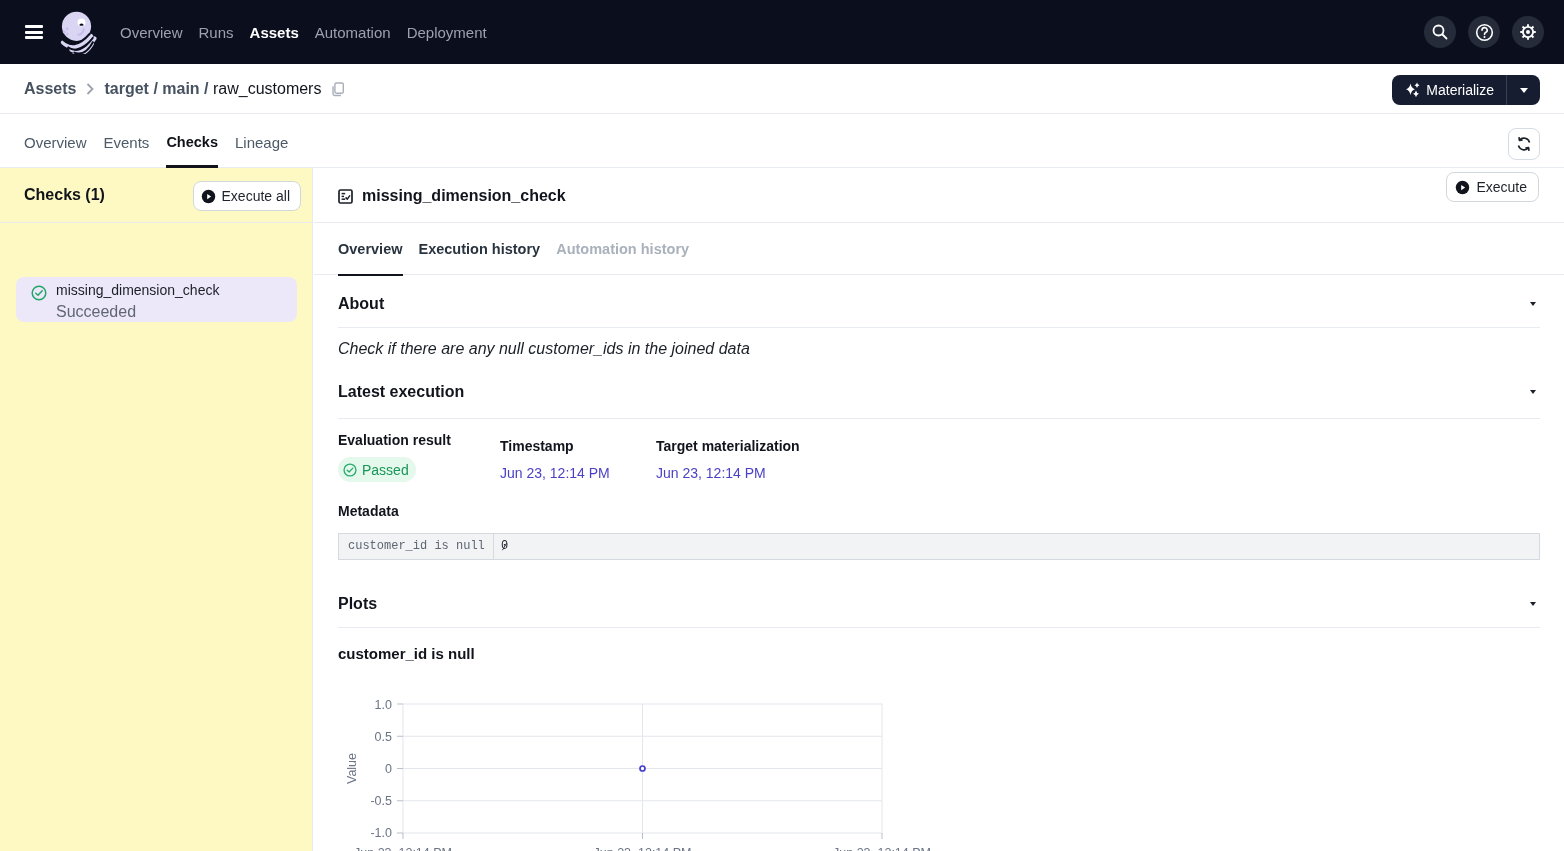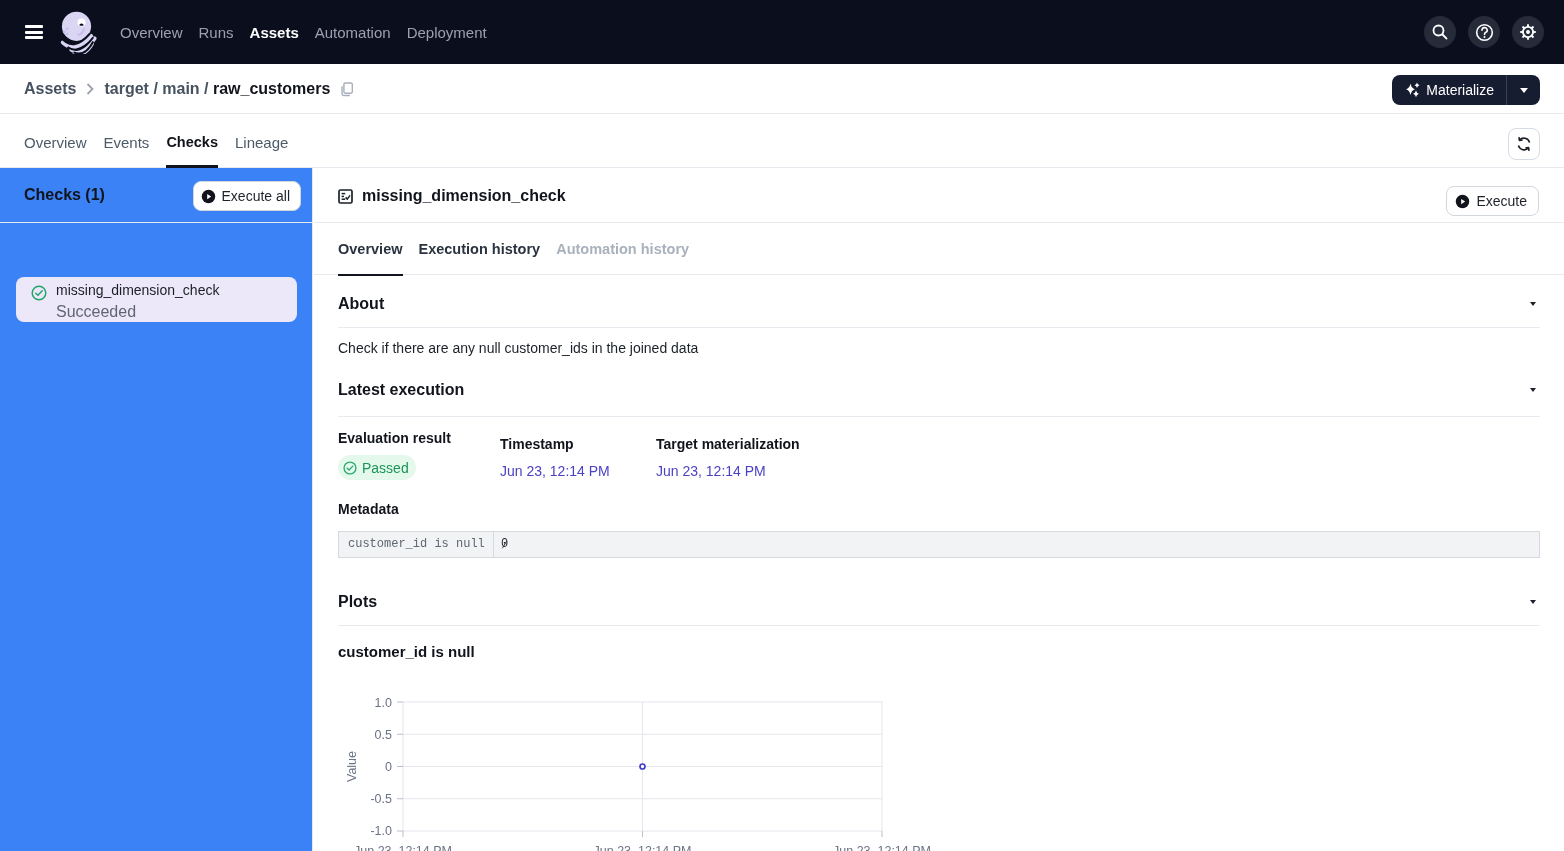--- a/index.html
+++ b/index.html
@@ -14,55 +14,55 @@
 .nav { position:absolute; left:120px; top:0; height:64px; display:flex; align-items:center; }
 .nav a { text-decoration:none; color:#9BA1B0; font-size:15px; margin-right:16px; }
 .nav a.active { color:#fff; font-weight:bold; }
 .topicons { position:absolute; right:20px; top:16px; display:flex; gap:12px; }
 .ticon { width:32px; height:32px; border-radius:50%; background:#262B3A; display:flex; align-items:center; justify-content:center; }
 .crumbrow { position:absolute; left:0; top:64px; width:1564px; height:50px; background:#fff; border-bottom:1px solid #E7EAEE; }
 .crumb { position:absolute; left:24px; top:16px; font-size:16px; display:flex; align-items:center; }
 .crumb .root { color:#46525F; font-weight:bold; }
 .crumb .seg { color:#46525F; font-weight:bold;text-align:right; }
 .crumb .chev { color:#9AA2AE; margin:0 10px; font-size:14px; }
-.crumb .last { color:#11141C; font-weight:bold; }
+.crumb .last { color:#11141C; font-weight:normal; }
 .matbtn { position:absolute; right:24px; top:11px; height:30px; background:#161D30; border-radius:8px; display:flex; align-items:center; color:#fff; font-size:14px; }
 .matbtn .mat-left { display:flex; align-items:center; padding:0 12px 0 12px; height:30px; border-right:1px solid #3A4156; }
 .matbtn .car { width:33px; height:30px; display:flex; align-items:center; justify-content:center; }
 .tabsrow { position:absolute; left:0; top:114px; width:1564px; height:54px; border-bottom:1px solid #E7EAEE; background:#fff;}
 .tabs1 { position:absolute; left:24px; top:0; height:53px; display:flex; }
 .tab { font-size:15px; color:#4D5A68; margin-right:17px; position:relative; display:flex; align-items:center; height:53px; padding-top:3px;}
 .tab.active { color:#0F1218; font-weight:bold; font-size:14.5px; }
 .tab.active:after { content:""; position:absolute; left:0; right:0; bottom:-1px; height:3px; background:#11141C; }
 .refbtn { position:absolute; right:24px; top:14px; width:32px; height:32px; border:1px solid #D6DCE3; border-radius:8px; display:flex; align-items:center; justify-content:center; background:#fff;}
-.leftpanel { position:absolute; left:0; top:168px; width:313px; height:683px; border-right:1px solid #E7EAEE; background:#3b82f6; }
+.leftpanel { position:absolute; left:0; top:168px; width:313px; height:683px; border-right:1px solid #E7EAEE; background:#fef9c3; }
 .lp-head { position:absolute; left:0; top:0; width:313px; height:55px; border-bottom:1px solid #E7EAEE; }
 .lp-title { position:absolute; left:24px; top:18px; font-size:16px; font-weight:bold; color:#11141C; }
 .execall { position:absolute; right:12px; top:13px; height:30px; border:1px solid #D2D7DE; background:#fff; border-radius:8px; display:flex; align-items:center; padding:0 10px 0 7px; font-size:14px; color:#1E222A; gap:6px;}
 .filter { position:absolute; left:16px; top:70px; width:281px; height:30px; border:1px solid #CED4DB; border-radius:8px; display:flex; align-items:center; padding:0 9px; gap:5px; background:#fff;}
 .filter span { color:#848C98; font-size:14px; }
 .checkitem { position:absolute; left:16px; top:109px; width:281px; height:45px; background:#EDE8F9; border-radius:8px; padding:7px 10px 0 15px; }
 .ci-row { display:flex; align-items:flex-start; gap:9px; }
 .ci-title { font-size:14px; color:#1B1F27; margin-top:-2px;}
 .ci-sub { font-size:16px; color:#5F6672; margin-top:5px; }
 .main { position:absolute; left:314px; top:168px; width:1250px; height:683px; background:#fff; }
 .m-head { position:absolute; left:0; top:0; width:1250px; height:55px; border-bottom:1px solid #E7EAEE; }
 .m-title { position:absolute; left:24px; top:19px; display:flex; align-items:center; gap:9px; font-size:16px; font-weight:bold; color:#11141C;}
-.execbtn { position:absolute; right:25px; top:18px; height:30px; border:1px solid #D2D7DE; background:#fff; border-radius:8px; display:flex; align-items:center; padding:0 11px 0 8px; font-size:14px; color:#1E222A; gap:6px; }
+.execbtn { position:absolute; right:25px; top:4px; height:30px; border:1px solid #D2D7DE; background:#fff; border-radius:8px; display:flex; align-items:center; padding:0 11px 0 8px; font-size:14px; color:#1E222A; gap:6px; }
 .m-tabs { position:absolute; left:24px; top:0; height:52px; display:flex; }
 .m-tabwrap { position:absolute; left:0; top:55px; width:1250px; height:52px; border-bottom:1px solid #E7EAEE; }
 .mtab { font-size:14.5px; font-weight:bold; color:#2A3340; margin-right:16px; position:relative; display:flex; align-items:center; height:52px; }
 .mtab.active:after { content:""; position:absolute; left:0; right:0; bottom:-1px; height:2px; background:#11141C;}
 .mtab.disabled { color:#A9B1BC; }
 .content { position:absolute; left:0; top:106px; width:1250px; }
 .sechead { display:flex; align-items:center; justify-content:space-between; margin:0 24px; }
 .sechead h2 { font-size:16px; font-weight:bold; color:#11141C; }
 .secdiv { height:1px; background:#E7EAEE; margin:0 24px; }
 .caret { width:0; height:0; border-left:3.5px solid transparent; border-right:3.5px solid transparent; border-top:4.5px solid #1B2128; margin-right:4px; }
-.desc { margin:0 24px; font-size:14px; color:#1B2128; }
+.desc { margin:0 24px; font-size:16px; color:#1B2128;font-style:italic; }
 .cols { display:flex; margin:0 24px; }
 .colh { font-size:14px; font-weight:bold; color:#11141C; }
 .badge { display:inline-flex; align-items:center; gap:5px; background:#E4F8EB; border-radius:12.5px; height:25px; padding:0 7px 0 5px; color:#199659; font-size:14px; }
 .tslink { color:#4B41C6; font-size:14px; }
 .metatable { margin:0 24px; border:1px solid #D5DAE1; background:#F2F3F5; display:flex; align-items:stretch; font-family:"Liberation Mono", monospace; font-size:12px; white-space:nowrap; }
 .metakey { width:155px; padding:5px 10px 6px 9px; color:#5E6673; border-right:1px solid #D5DAE1; }
 .metaval { padding:5px 12px 6px 7px; color:#1E242D; position:relative; }
 .plottitle { margin:0 24px; font-size:15px; font-weight:bold; color:#11141C; }
 </style>
 </head>

